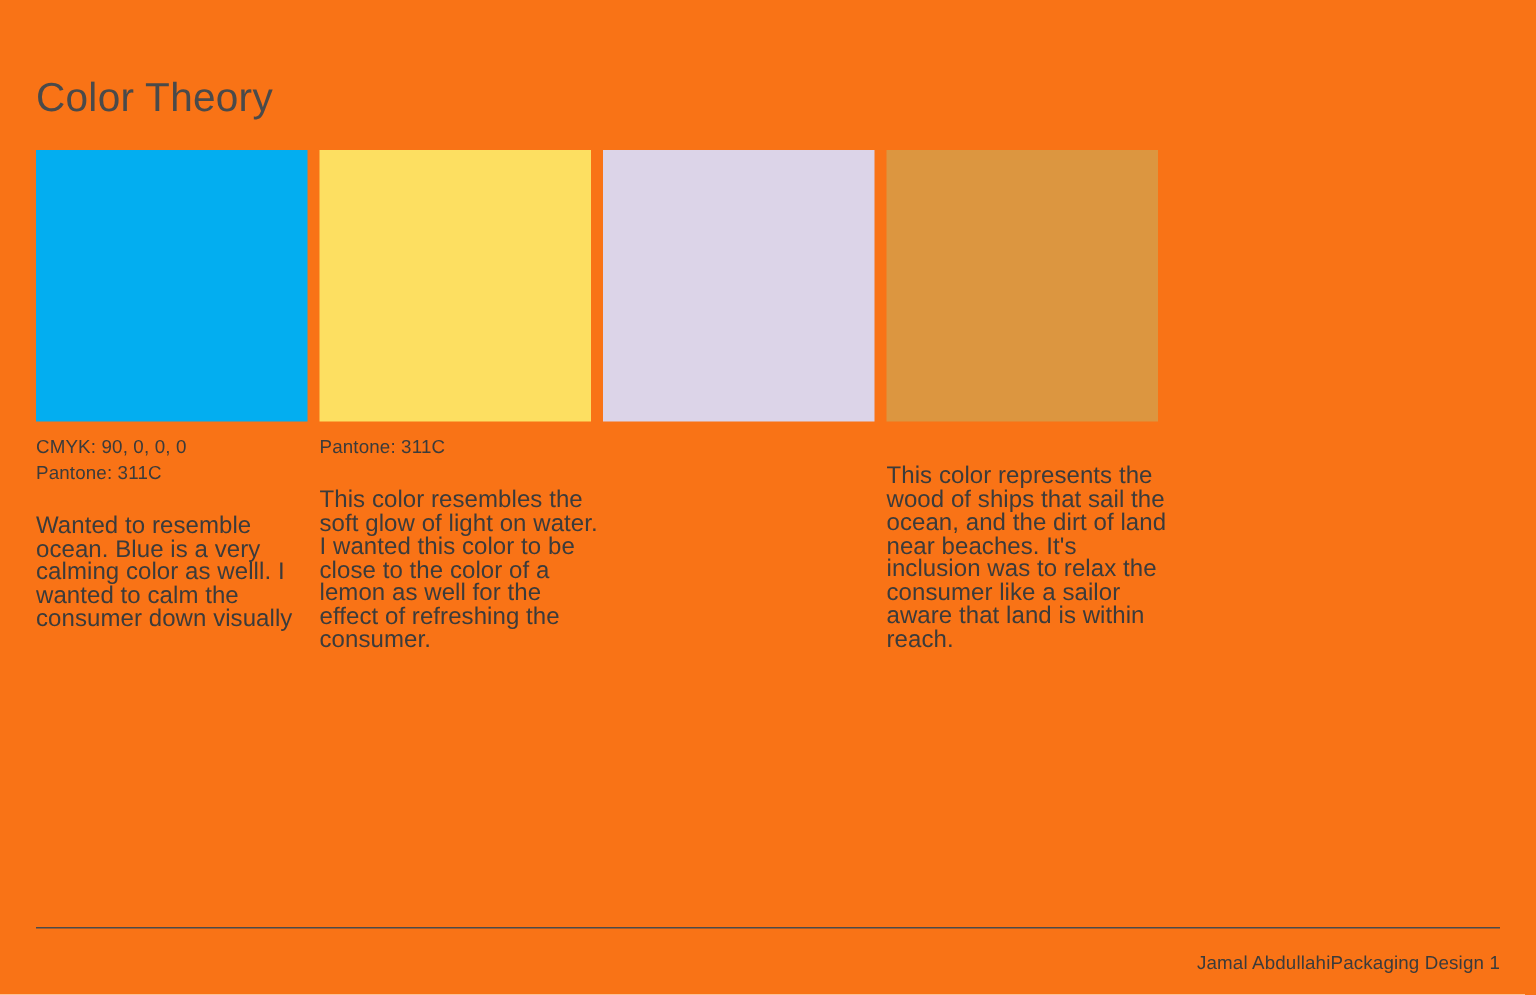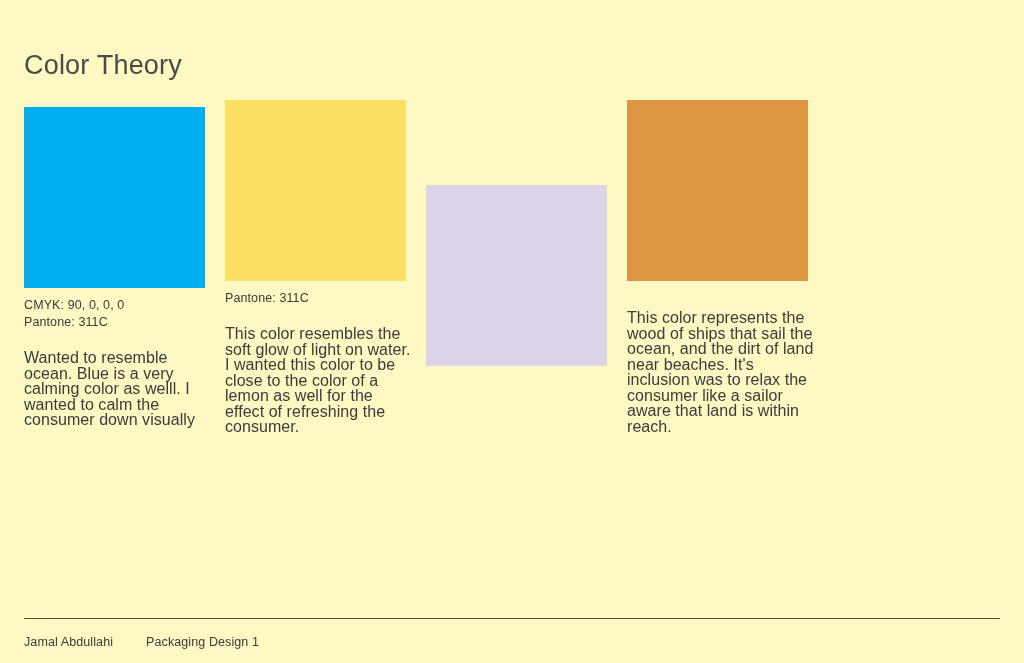--- a/index.html
+++ b/index.html
@@ -34,22 +34,22 @@
     white-space: nowrap;
   }
 
   
   .swatch-grid {
     position: absolute;
     left: 24px;
     top: 100px;
     width: 976px;
     display: flex;
-    gap: 20px;
-    align-items: center;
+    gap: 8px;
+    align-items: flex-start;
   }
   .swatch-column {
     width: 181px;
     flex: 0 0 181px;
     display: block;
   }
   .swatch-chip {
     width: 181px;
     height: 181px;
     display: block;
@@ -96,37 +96,36 @@
     width: 976px;
   }
   .footer-rule {
     width: 100%;
     height: 1px;
     background: #4a4a4a;
     margin-bottom: 15px;
   }
   .footer-row {
     display: flex;
-    justify-content: flex-start;
+    justify-content: flex-end;
     align-items: baseline;
-    gap: 33px;
   }
   .footer-name,
   .footer-course {
     font-size: 12.5px;
     line-height: 16px;
     color: #3b3b3b;
     letter-spacing: 0.1px;
     white-space: nowrap;
   }
 </style>
 </head>
 <body>
 
-<div class="page" style="background: #fef9c3; padding-left: 36px;">
+<div class="page" style="background: #f97316; padding-left: 36px;">
 
   <h1 class="page-title">Color Theory</h1>
 
   <div class="swatch-grid">
 
     <div class="swatch-column">
       <div class="swatch-chip" style="background-color: rgb(3, 174, 240);"></div>
       <div class="meta-block">
         <div class="swatch-cmyk">CMYK: 90, 0, 0, 0</div>
         <div class="swatch-pantone">Pantone: 311C</div>

